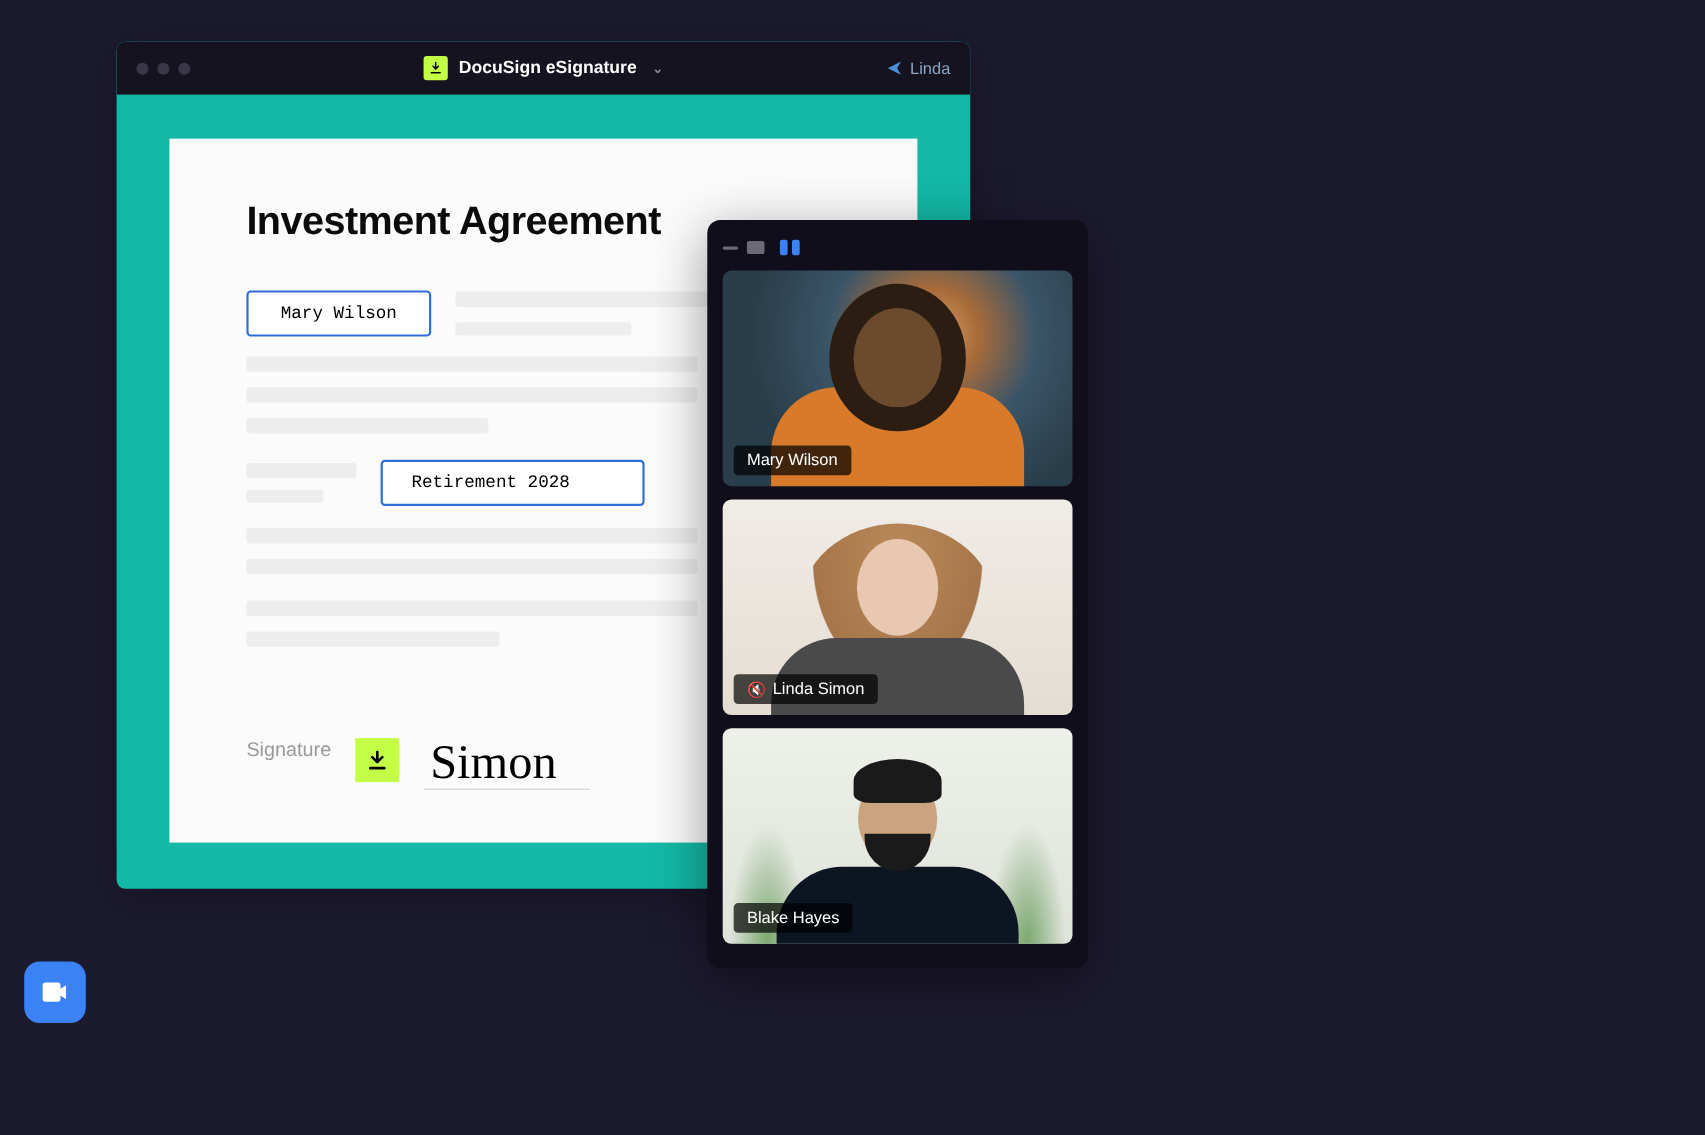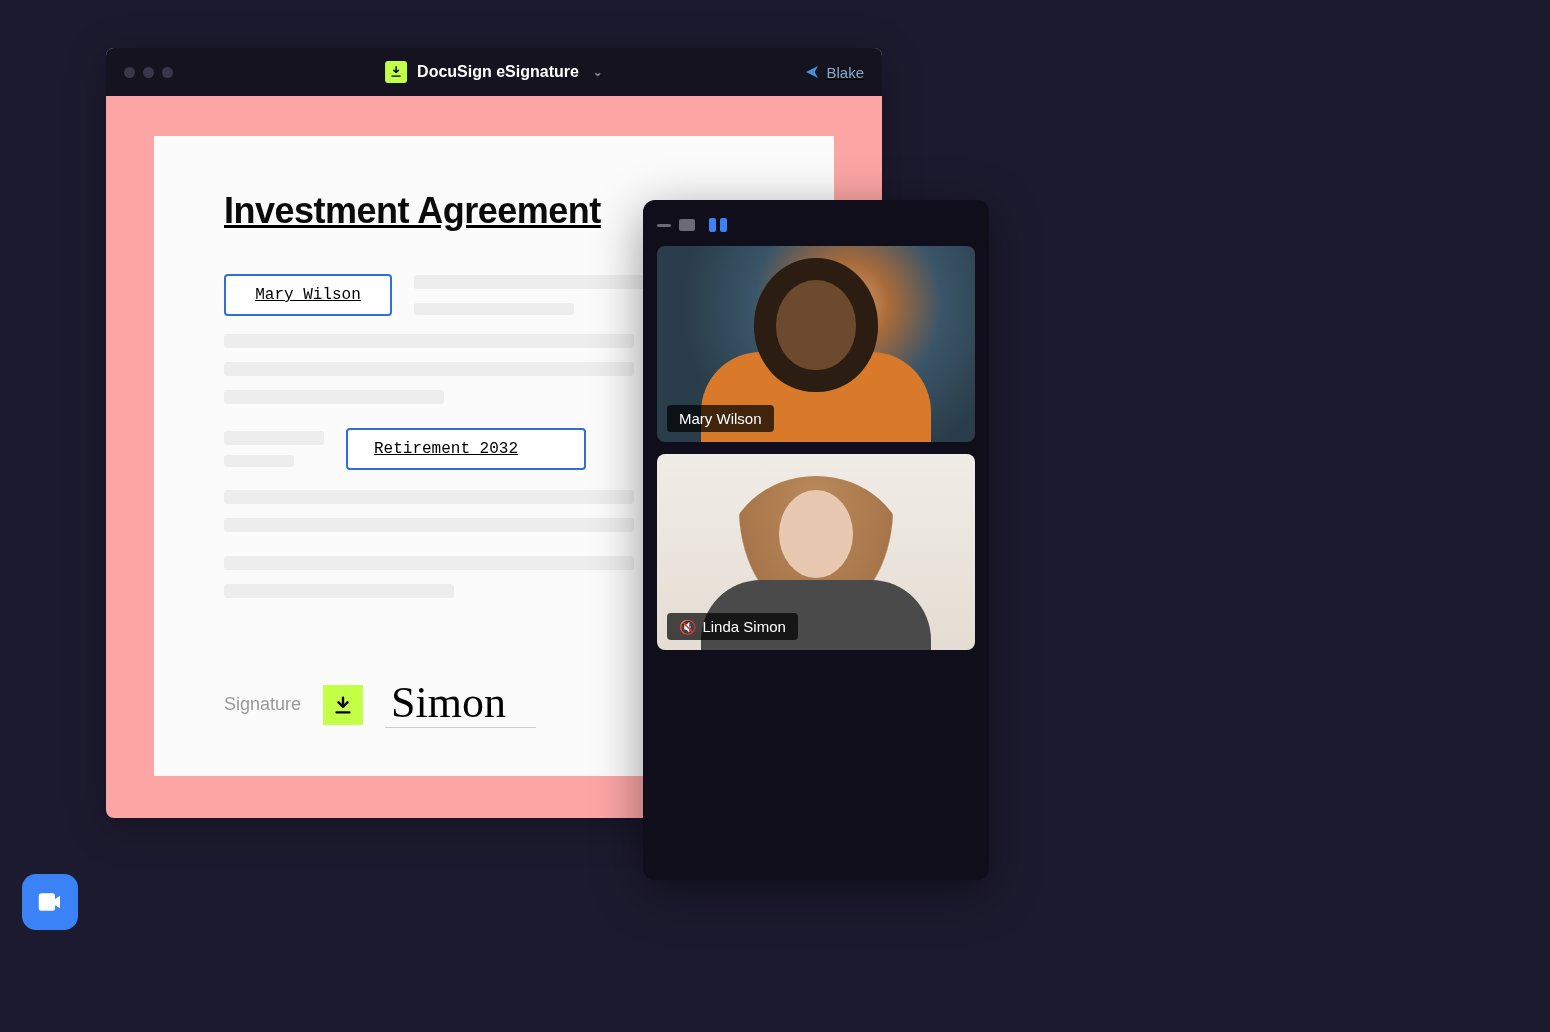--- a/index.html
+++ b/index.html
@@ -9,28 +9,27 @@
       height: 1032px;
       font-family: -apple-system, BlinkMacSystemFont, "Segoe UI", Helvetica, Arial, sans-serif;
       position: relative;
       overflow: hidden;
     }
 
     
     .doc-window {
       position: absolute;
       left: 106px;
-      top: 48px;
+      top: 38px;
       width: 776px;
       height: 770px;
-      background: #fca5a5;
+      background: #14b8a6;
       border-radius: 8px;
       overflow: hidden;
       box-shadow: 0 8px 40px rgba(0,0,0,0.25);
-      text-decoration: underline;
     }
     .doc-titlebar {
       height: 48px;
       background: #14131f;
       display: flex;
       align-items: center;
       padding: 0 18px;
       position: relative;
     }
     .traffic-lights {
@@ -95,21 +94,21 @@
     .skel.sm { height: 12px; }
     .skel-col { display: flex; flex-direction: column; gap: 14px; flex: 1; }
 
     .placeholder-block { display: flex; flex-direction: column; gap: 14px; margin-bottom: 24px; }
 
     .sig-row {
       position: absolute;
       left: 70px;
       bottom: 48px;
       display: flex;
-      align-items: center;
+      align-items: flex-start;
       gap: 22px;
     }
     .sig-label { font-size: 18px; color: #999; }
     .sig-stamp {
       width: 40px; height: 40px; background: #c4ff47;
       display: flex; align-items: center; justify-content: center;
     }
     .sig-stamp svg { width: 22px; height: 22px; }
     .sig-script {
       font-family: "Brush Script MT", cursive;
@@ -207,21 +206,21 @@
             <path d="M12 3v10m0 0l-4-4m4 4l4-4M5 19h14" stroke="#000" stroke-width="2.4" fill="none" stroke-linecap="round" stroke-linejoin="round"></path>
           </svg>
       </span>
       <span>DocuSign eSignature</span>
       <span class="chev">⌄</span>
     </div>
     <div class="send-btn">
       <svg viewBox="0 0 24 24">
           <path d="M3 12l18-9-5 9 5 9-18-9z"></path>
         </svg>
-      <span>Blake</span>
+      <span>Linda</span>
     </div>
   </div>
 
   <div class="doc-body">
     <div class="doc-page">
       <h1 class="doc-title">Investment Agreement</h1>
 
       <div class="form-row">
         <div class="form-input" style="width:168px;text-align:center">Mary Wilson</div>
         <div class="skel-col">
@@ -234,21 +233,21 @@
         <div class="skel" style="width:410px"></div>
         <div class="skel" style="width:410px"></div>
         <div class="skel" style="width:220px"></div>
       </div>
 
       <div class="form-row" style="margin-top:10px">
         <div style="display:flex;flex-direction:column;gap:10px">
           <div class="skel" style="width:100px"></div>
           <div class="skel sm" style="width:70px"></div>
         </div>
-        <div class="form-input" style="width:240px">Retirement 2032</div>
+        <div class="form-input" style="width:240px">Retirement 2028</div>
       </div>
 
       <div class="placeholder-block" style="margin-top:20px">
         <div class="skel" style="width:410px"></div>
         <div class="skel" style="width:410px"></div>
       </div>
       <div class="placeholder-block" style="margin-top:14px">
         <div class="skel" style="width:410px"></div>
         <div class="skel" style="width:230px"></div>
       </div>
@@ -287,19 +286,30 @@
   <div class="video-tile p2">
     <div class="hair"></div>
       <div class="body"></div>
       <div class="head"></div>
     <div class="name-tag">
       <span class="mute-icon">🔇</span>
       <span>Linda Simon</span>
     </div>
   </div>
 
+  <div class="video-tile p3">
+    <div class="plantL"></div>
+      <div class="plantR"></div>
+    <div class="body"></div>
+      <div class="head"></div>
+      <div class="hairtop"></div>
+      <div class="beard"></div>
+    <div class="name-tag">
+      <span>Blake Hayes</span>
+    </div>
+  </div>
 </div>
 
 <div class="zoom-fab">
   <svg viewBox="0 0 24 24">
     <path d="M3 7a2 2 0 012-2h9a2 2 0 012 2v2.5l4-2.5v10l-4-2.5V17a2 2 0 01-2 2H5a2 2 0 01-2-2V7z"></path>
   </svg>
 </div>
 
 </body></html>

